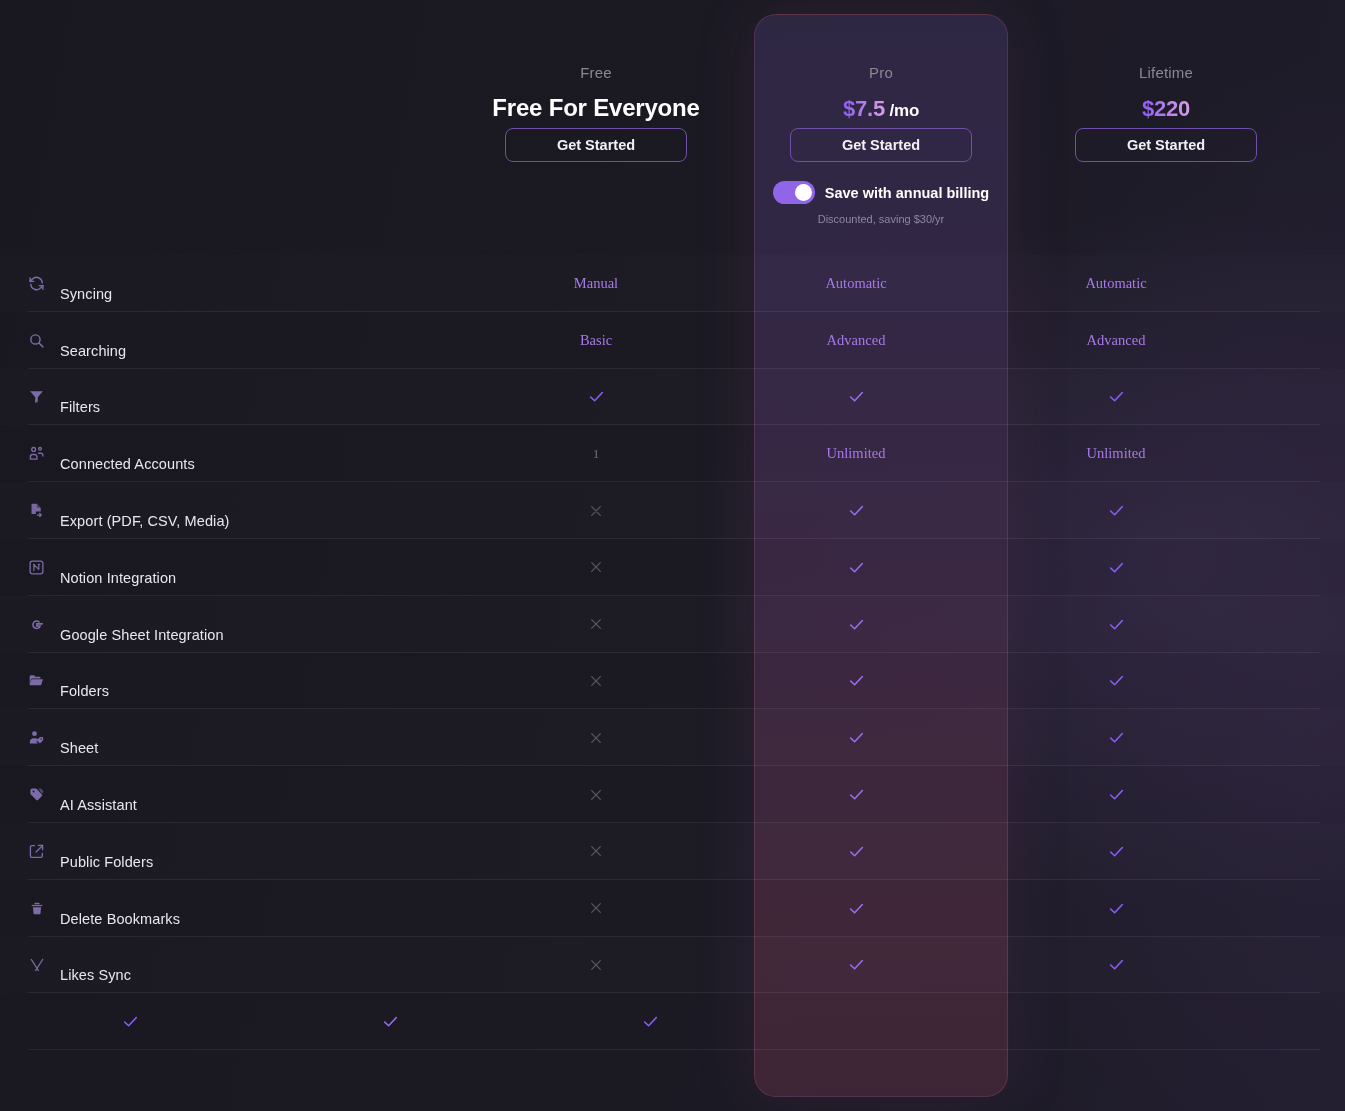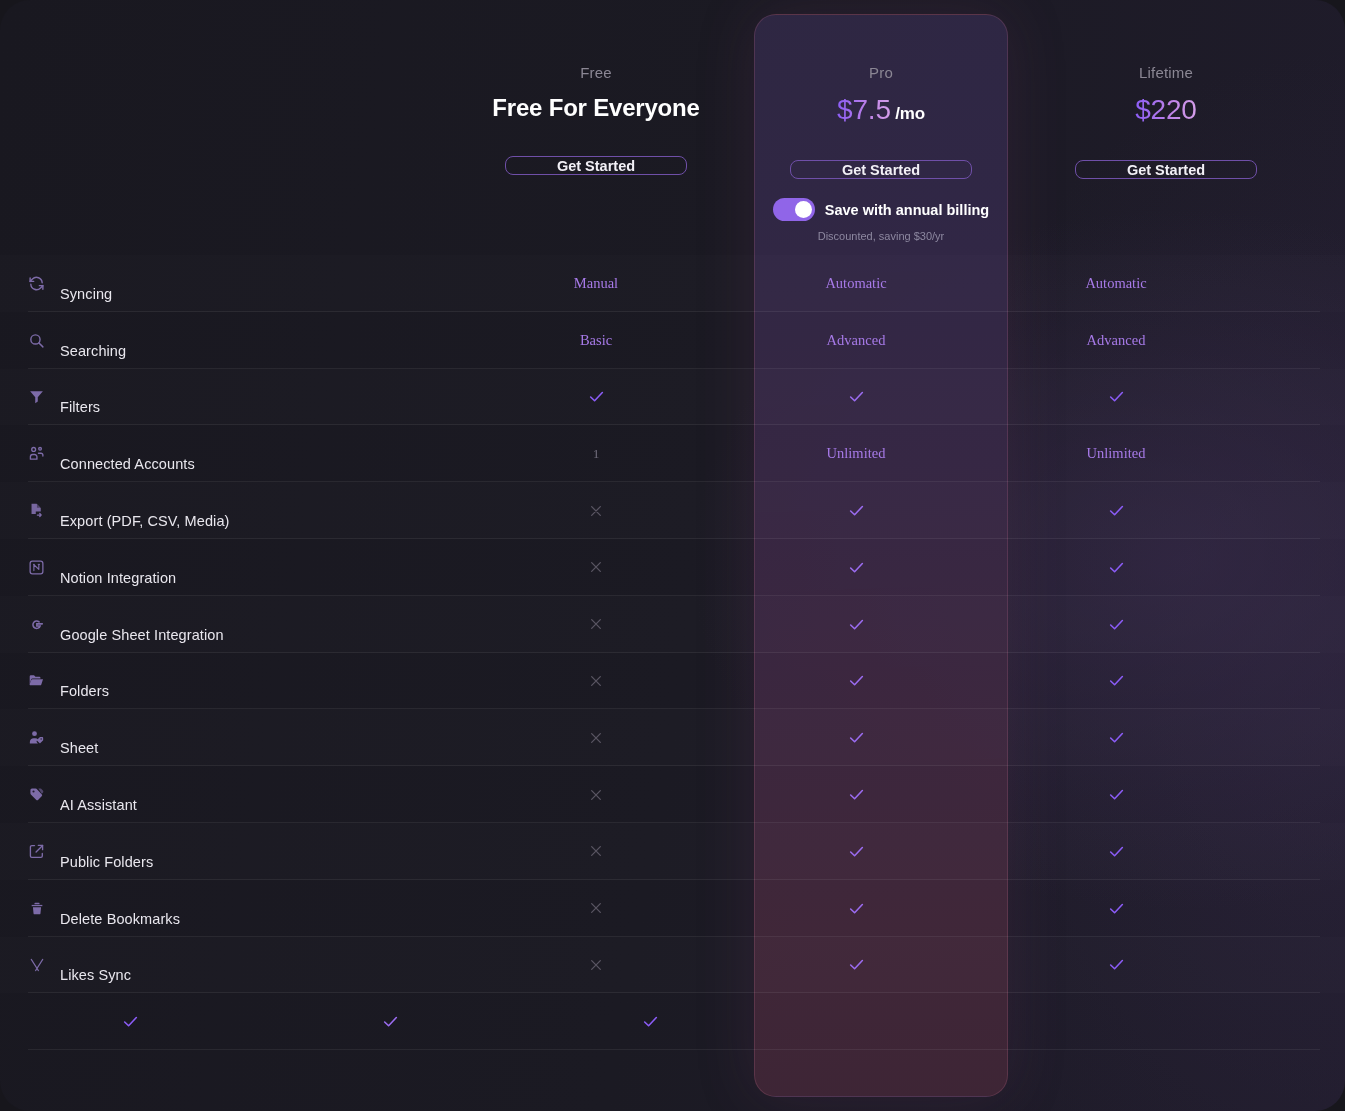--- a/index.html
+++ b/index.html
@@ -9,21 +9,20 @@
     font-family:"Liberation Sans", sans-serif;
     overflow:hidden;
   }
   .page {
     position:relative;
     width:1345px; height:1111px;
     background:
       radial-gradient(ellipse 700px 500px at 1180px 560px, rgba(58,44,78,0.55), rgba(58,44,78,0) 70%),
       radial-gradient(ellipse 600px 900px at 1330px 700px, rgba(50,40,68,0.45), rgba(50,40,68,0) 72%),
       linear-gradient(100deg, #191820 0%, #1b1a23 52%, #201c2c 100%);
-    border-radius: 30px;
   }
 
   
   .pro-card {
     position:absolute;
     left:754px; top:14px;
     width:254px; height:1083px;
     border-radius:22px;
     border:1px solid rgba(160,90,120,0.30);
     background:linear-gradient(178deg,
@@ -51,30 +50,30 @@
     margin-top:64px;
     font-size:15px; color:#8b8794; letter-spacing:0.2px;
   }
   .plan-price {
     margin-top:13px;
     font-size:24px; font-weight:700; color:#fff;
     letter-spacing:-0.2px;
     white-space:nowrap;
   }
   .plan-price .amount {
-    font-size:28px; font-weight:400;
+    font-size:22px; font-weight:700;
     background:linear-gradient(92deg,#8b5cf6 0%,#c084e8 60%,#d6a0ea 100%);
     -webkit-background-clip:text; background-clip:text;
     -webkit-text-fill-color:transparent; color:#b07ae0;
   }
   .plan-price .per { font-size:17px; font-weight:700; color:#ffffff; }
 
   .cta {
-    margin-top:34px;
-    width:182px; height:19px;
+    margin-top:6px;
+    width:182px; height:34px;
     border:1px solid #6f4fa8;
     border-radius:8px;
     background:transparent;
     color:#f2f0f6; font-size:14.5px; font-weight:600;
     font-family:"Liberation Sans", sans-serif;
     cursor:pointer;
     display:flex; align-items:center; justify-content:center;
   }
 
   .billing-row {

